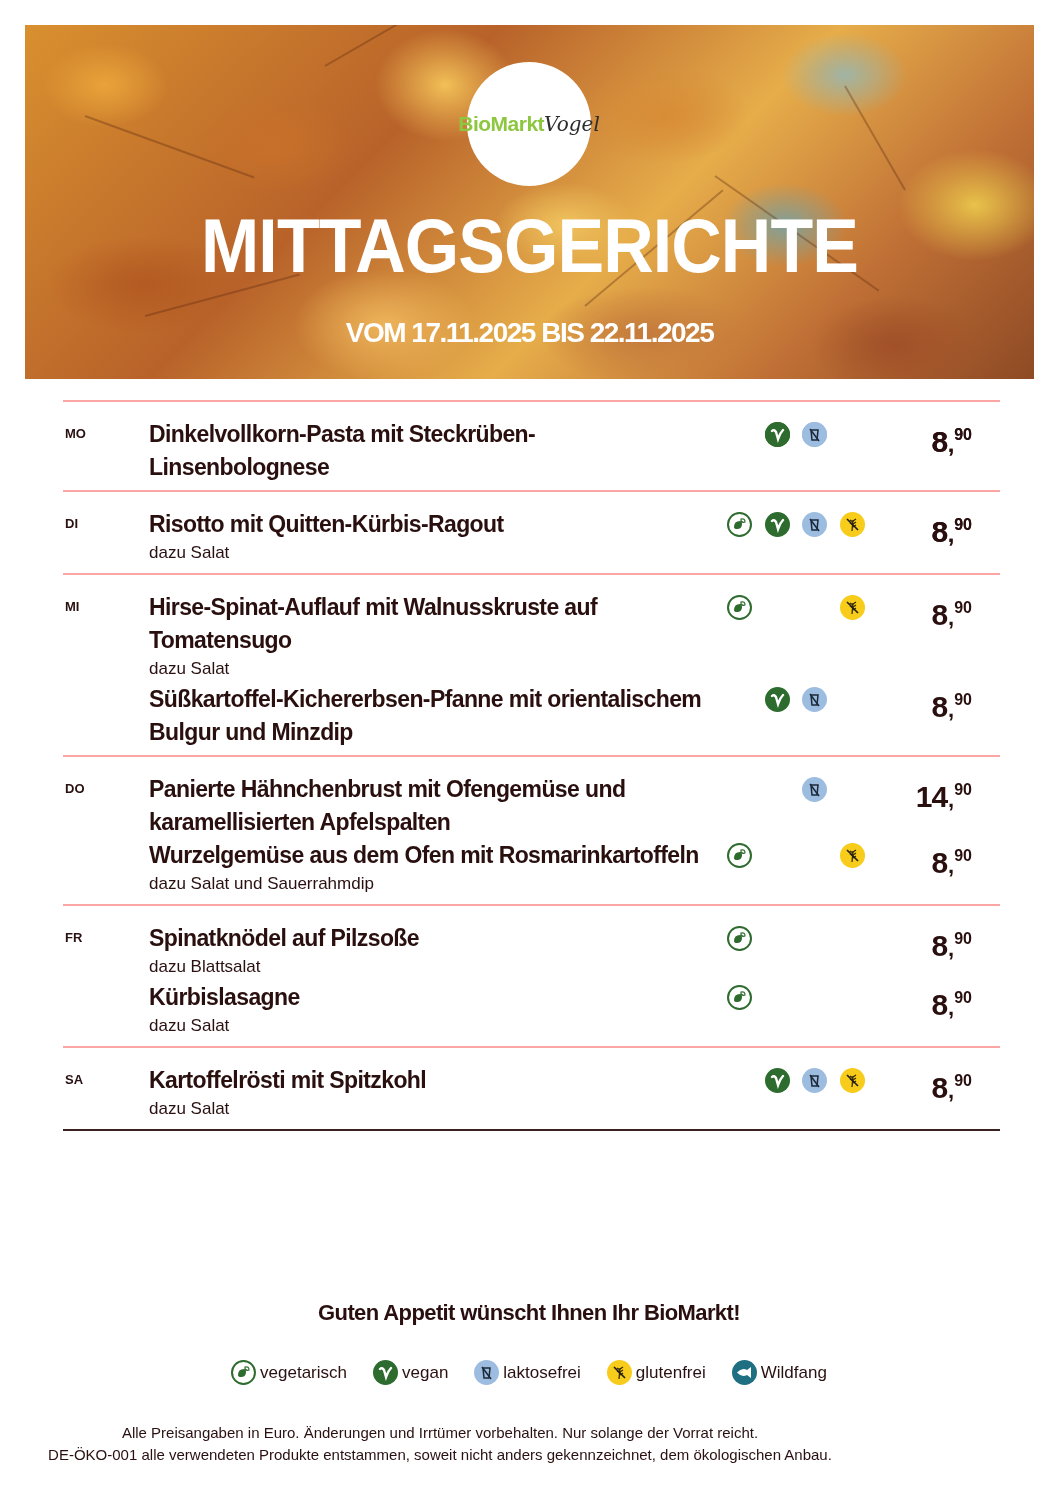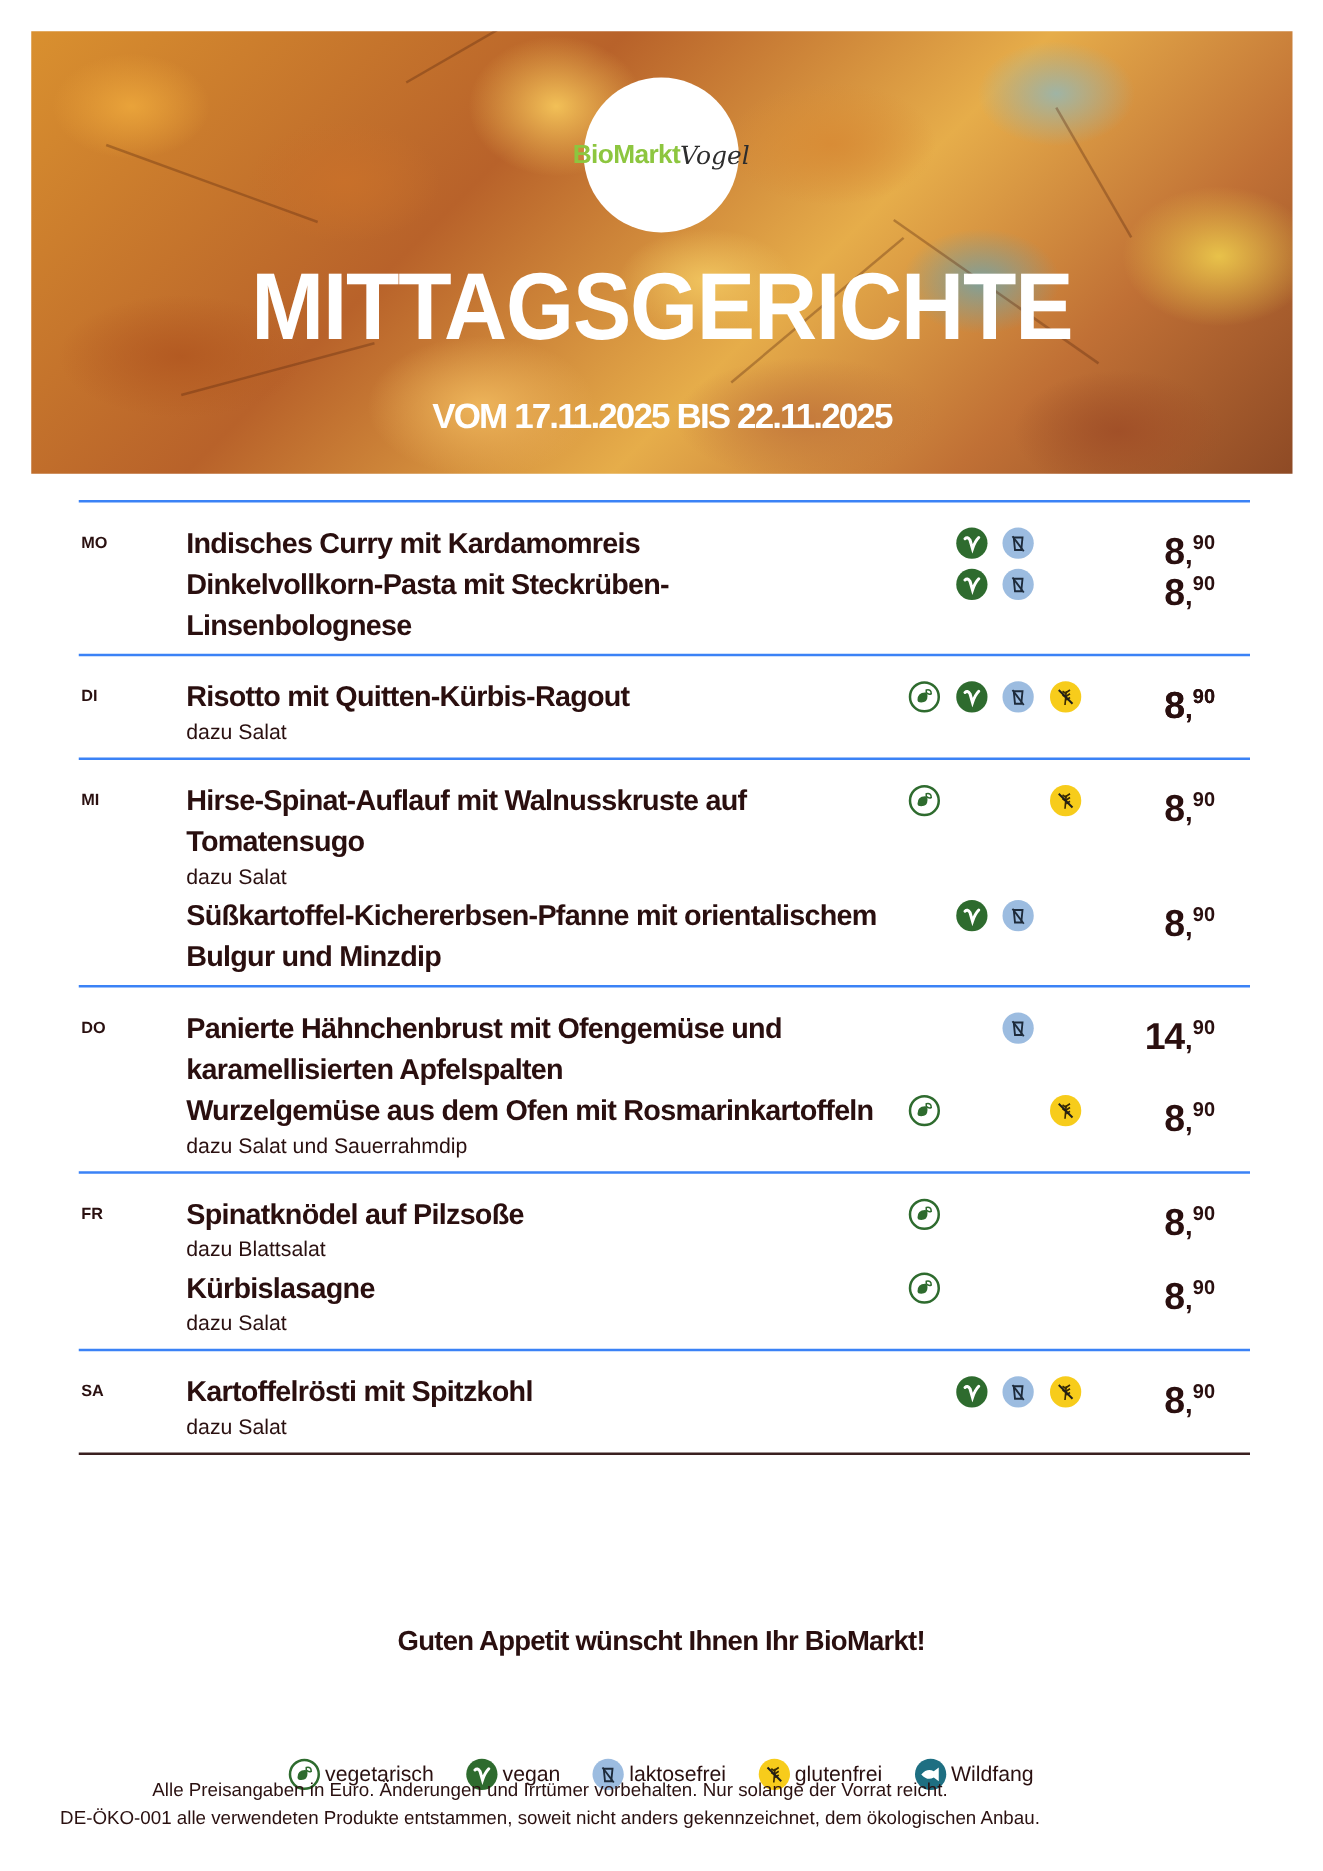--- a/index.html
+++ b/index.html
@@ -39,21 +39,21 @@
     font-family: "Liberation Sans", sans-serif; font-weight: bold; font-size: 76px; color: #ffffff;
     letter-spacing: -1px; line-height: 86px; transform: scaleX(0.92);
   }
   .hero-dates {
     position: absolute; left: 25px; top: 315px; width: 1009px; text-align: center;
     font-family: "Liberation Sans", sans-serif; font-weight: bold; font-size: 28px; color: #ffffff;
     letter-spacing: -1.5px; line-height: 36px;
   }
 
   .menu { position: absolute; left: 63px; top: 400px; width: 937px; }
-  .day { border-top: 2px solid #3b82f6; position: relative; padding: 16px 0 6px 0; }
+  .day { border-top: 2px solid #fca5a5; position: relative; padding: 16px 0 6px 0; }
   .day.last { border-bottom: 2px solid #3a2020; }
   .day-label {
     position: absolute; left: 2px; top: 24px; font-family: "Liberation Sans", sans-serif; font-weight: bold;
     font-size: 13px; color: #2a1010;
   }
   .dish { position: relative; margin-left: 86px; }
   .dish-title {
     font-family: "Liberation Sans", sans-serif; font-weight: bold; font-size: 23px; line-height: 33px;
     color: #2a0f0f; width: 560px; letter-spacing: -0.6px;
   }
@@ -73,21 +73,21 @@
     font-size: 30px; color: #2a0f0f; line-height: 33px; letter-spacing: -1px;
   }
   .price .cents { font-size: 16px; vertical-align: 12px; margin-left: 1px; letter-spacing: 0; }
 
   .closing {
     position: absolute; left: 0; top: 1300px; width: 1058px; text-align: center;
     font-family: "Liberation Sans", sans-serif; font-weight: bold; font-size: 22px; color: #2a0f0f; letter-spacing: -0.6px;
   }
   .legend {
     position: absolute; left: 0; top: 1360px; width: 1058px; display: flex; justify-content: center; gap: 26px;
-    font-family: "Liberation Sans", sans-serif; font-size: 17px; color: #2a1010; margin-top: 47px;
+    font-family: "Liberation Sans", sans-serif; font-size: 17px; color: #2a1010;
   }
   .legend-item { display: flex; align-items: center; gap: 4px; }
   .legend-item .ic { position: relative; left: 0; }
   .ic.wildfang { background: #1e6f82; }
 
   .footer {
     position: absolute; left: 0; top: 1422px; width: 880px; text-align: center;
     font-family: "Liberation Sans", sans-serif; font-size: 15px; color: #2a1010; line-height: 22px;
   }
 </style>
@@ -113,21 +113,20 @@
   <div class="script">Vogel</div>
 </div>
 
 <div class="hero-title">MITTAGSGERICHTE</div>
 <div class="hero-dates">VOM 17.11.2025 BIS 22.11.2025</div>
 
 <div class="menu" id="menu">
     <div class="day">
       <div class="day-label">MO</div>
       <div class="dish">
-        <div class="dish-title">Indisches Curry mit Kardamomreis</div>
         <div class="icons">
           <span class="ic vegan">
             <svg width="17" height="17" viewBox="0 0 17 17">
               <path d="M3 5 Q5 3 7 6 L9 13 Q11 7 14 4" fill="none" stroke="#ffffff" stroke-width="2.4" stroke-linecap="round"></path>
             </svg>
           </span>
           <span class="ic laktosefrei">
             <svg width="17" height="17" viewBox="0 0 17 17">
               <path d="M5 4 L12 4 L11 14 L6 14Z" fill="none" stroke="#1d2a3a" stroke-width="1.5"></path>
               <path d="M4 3 L13 15" stroke="#1d2a3a" stroke-width="1.5"></path>

